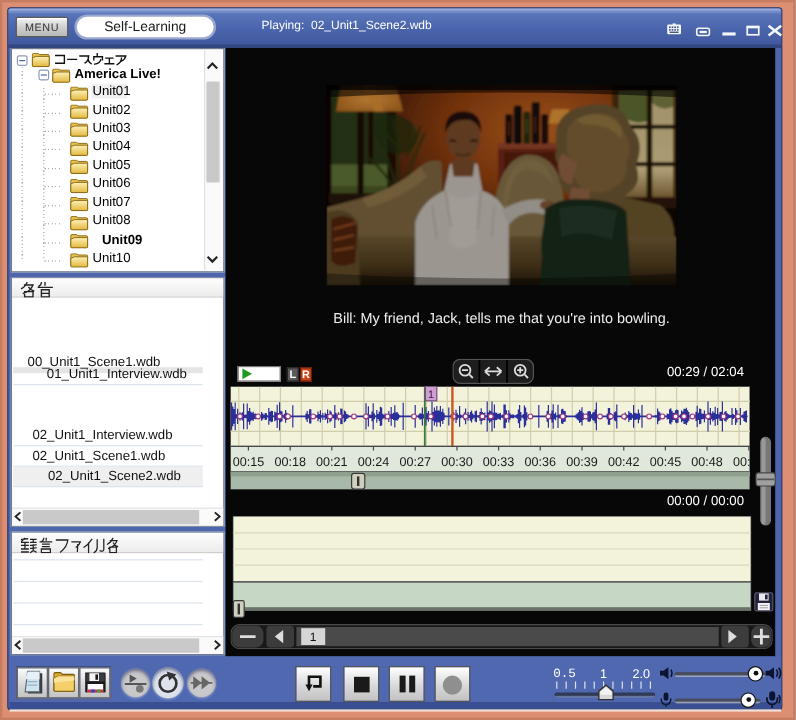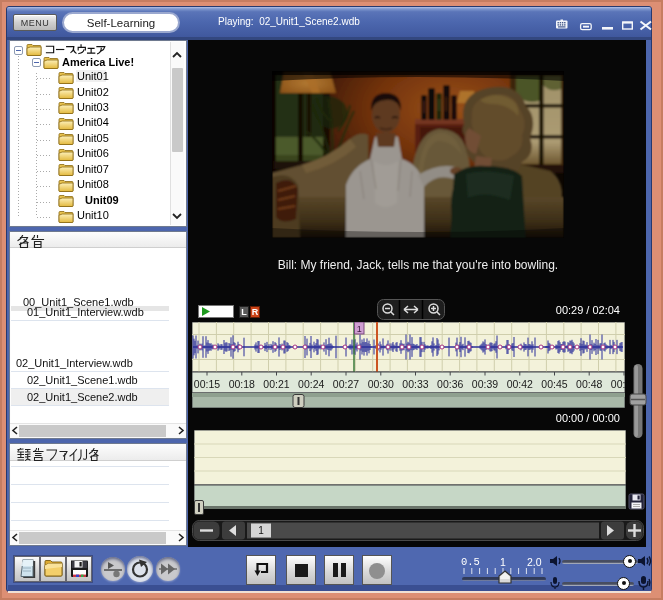--- a/index.html
+++ b/index.html
@@ -207,24 +207,24 @@
       <path d="M2,3 L6,7 L10,3" fill="none" stroke="#222" stroke-width="1.8"></path>
     </svg>
 <div class="abs" style="left:10px;top:232px;width:176px;height:16px;background:linear-gradient(180deg,#fdfdfd,#ececec);border-bottom:1px solid #cfcfcf;"></div>
 <svg class="abs" style="left:17px;top:235px;" width="28" height="13" viewBox="0 0 28 13">
 <g fill="none" stroke="#222" stroke-width="1.15" stroke-linecap="square">
 <path d="M5.5,0.5 Q4.5,3.5 1,5.5 M3.5,2.5 L10.5,2.5 Q8.5,7.5 2.5,9.5 M7,4.5 Q8.5,6.5 11,7.5 M3.5,9 L3.5,12.5 L10.5,12.5 L10.5,8 L3.5,8"></path>
 <path d="M17.5,0.5 Q17.5,2.5 15.5,3.5 M20.5,0.5 L20.5,2.5 M15,4.5 L26.5,4.5 M17.5,6.5 L24,6.5 L24,12.5 M17.5,6.5 L17.5,12.5 L24,12.5 M17.5,9.5 L24,9.5"></path>
 </g>
     </svg>
 <div class="abs" style="left:11px;top:270px;width:158px;height:17px;border-bottom:5px solid #e5e5e5;color:#111;font-size:11px;line-height:16px;padding-left:12px;white-space:nowrap;margin-top:24px;">00_Unit1_Scene1.wdb</div>
-<div class="abs" style="left:11px;top:304px;width:158px;height:17px;border-bottom:1px solid #dde4ee;color:#111;font-size:11px;line-height:16px;padding-left:16px;white-space:nowrap;">01_Unit1_Interview.wdb</div>
-<div class="abs" style="left:11px;top:355px;width:158px;height:17px;border-bottom:1px solid #dde4ee;color:#111;font-size:11px;line-height:16px;padding-left:5px;white-space:nowrap;">02_Unit1_Interview.wdb</div>
+<div class="abs" style="left:11px;top:304px;width:158px;height:17px;border-bottom:1px solid #dde4ee;color:#111;font-size:11px;line-height:16px;padding-left:28px;white-space:nowrap;">01_Unit1_Interview.wdb</div>
+<div class="abs" style="left:11px;top:355px;width:158px;height:17px;border-bottom:1px solid #dde4ee;color:#111;font-size:11px;line-height:16px;padding-left:16px;white-space:nowrap;">02_Unit1_Interview.wdb</div>
 <div class="abs" style="left:11px;top:372px;width:158px;height:17px;border-bottom:1px solid #dde4ee;color:#111;font-size:11px;line-height:16px;padding-left:16px;white-space:nowrap;">02_Unit1_Scene1.wdb</div>
-<div class="abs" style="left:11px;top:389px;width:158px;height:17px;background:#efefef;border-bottom:1px solid #dde4ee;color:#111;font-size:11px;line-height:16px;padding-left:16px;white-space:nowrap;">02_Unit1_Scene2.wdb</div>
+<div class="abs" style="left:11px;top:389px;width:158px;height:17px;background:#efefef;border-bottom:1px solid #dde4ee;color:#111;font-size:11px;line-height:16px;padding-left:29px;white-space:nowrap;">02_Unit1_Scene2.wdb</div>
 <div class="abs" style="left:10px;top:423px;width:176px;height:15px;background:#fafafa;border-top:1px solid #e4e4e4;"></div>
 <div class="abs" style="left:19px;top:424.5px;width:147px;height:12px;background:#c9c9c9;"></div>
 <svg class="abs" style="left:11px;top:425px;" width="9" height="11" viewBox="0 0 9 11">
       <path d="M6,2 L2,5.5 L6,9" fill="none" stroke="#222" stroke-width="1.6"></path>
     </svg>
 <svg class="abs" style="left:176px;top:425px;" width="9" height="11" viewBox="0 0 9 11">
       <path d="M3,2 L7,5.5 L3,9" fill="none" stroke="#222" stroke-width="1.6"></path>
     </svg>
 <div class="abs" style="left:10px;top:444px;width:176px;height:17px;background:linear-gradient(180deg,#fdfdfd,#ececec);border-bottom:1px solid #cfcfcf;"></div>
 <svg class="abs" style="left:17px;top:448px;" width="82" height="13" viewBox="0 0 82 13">

